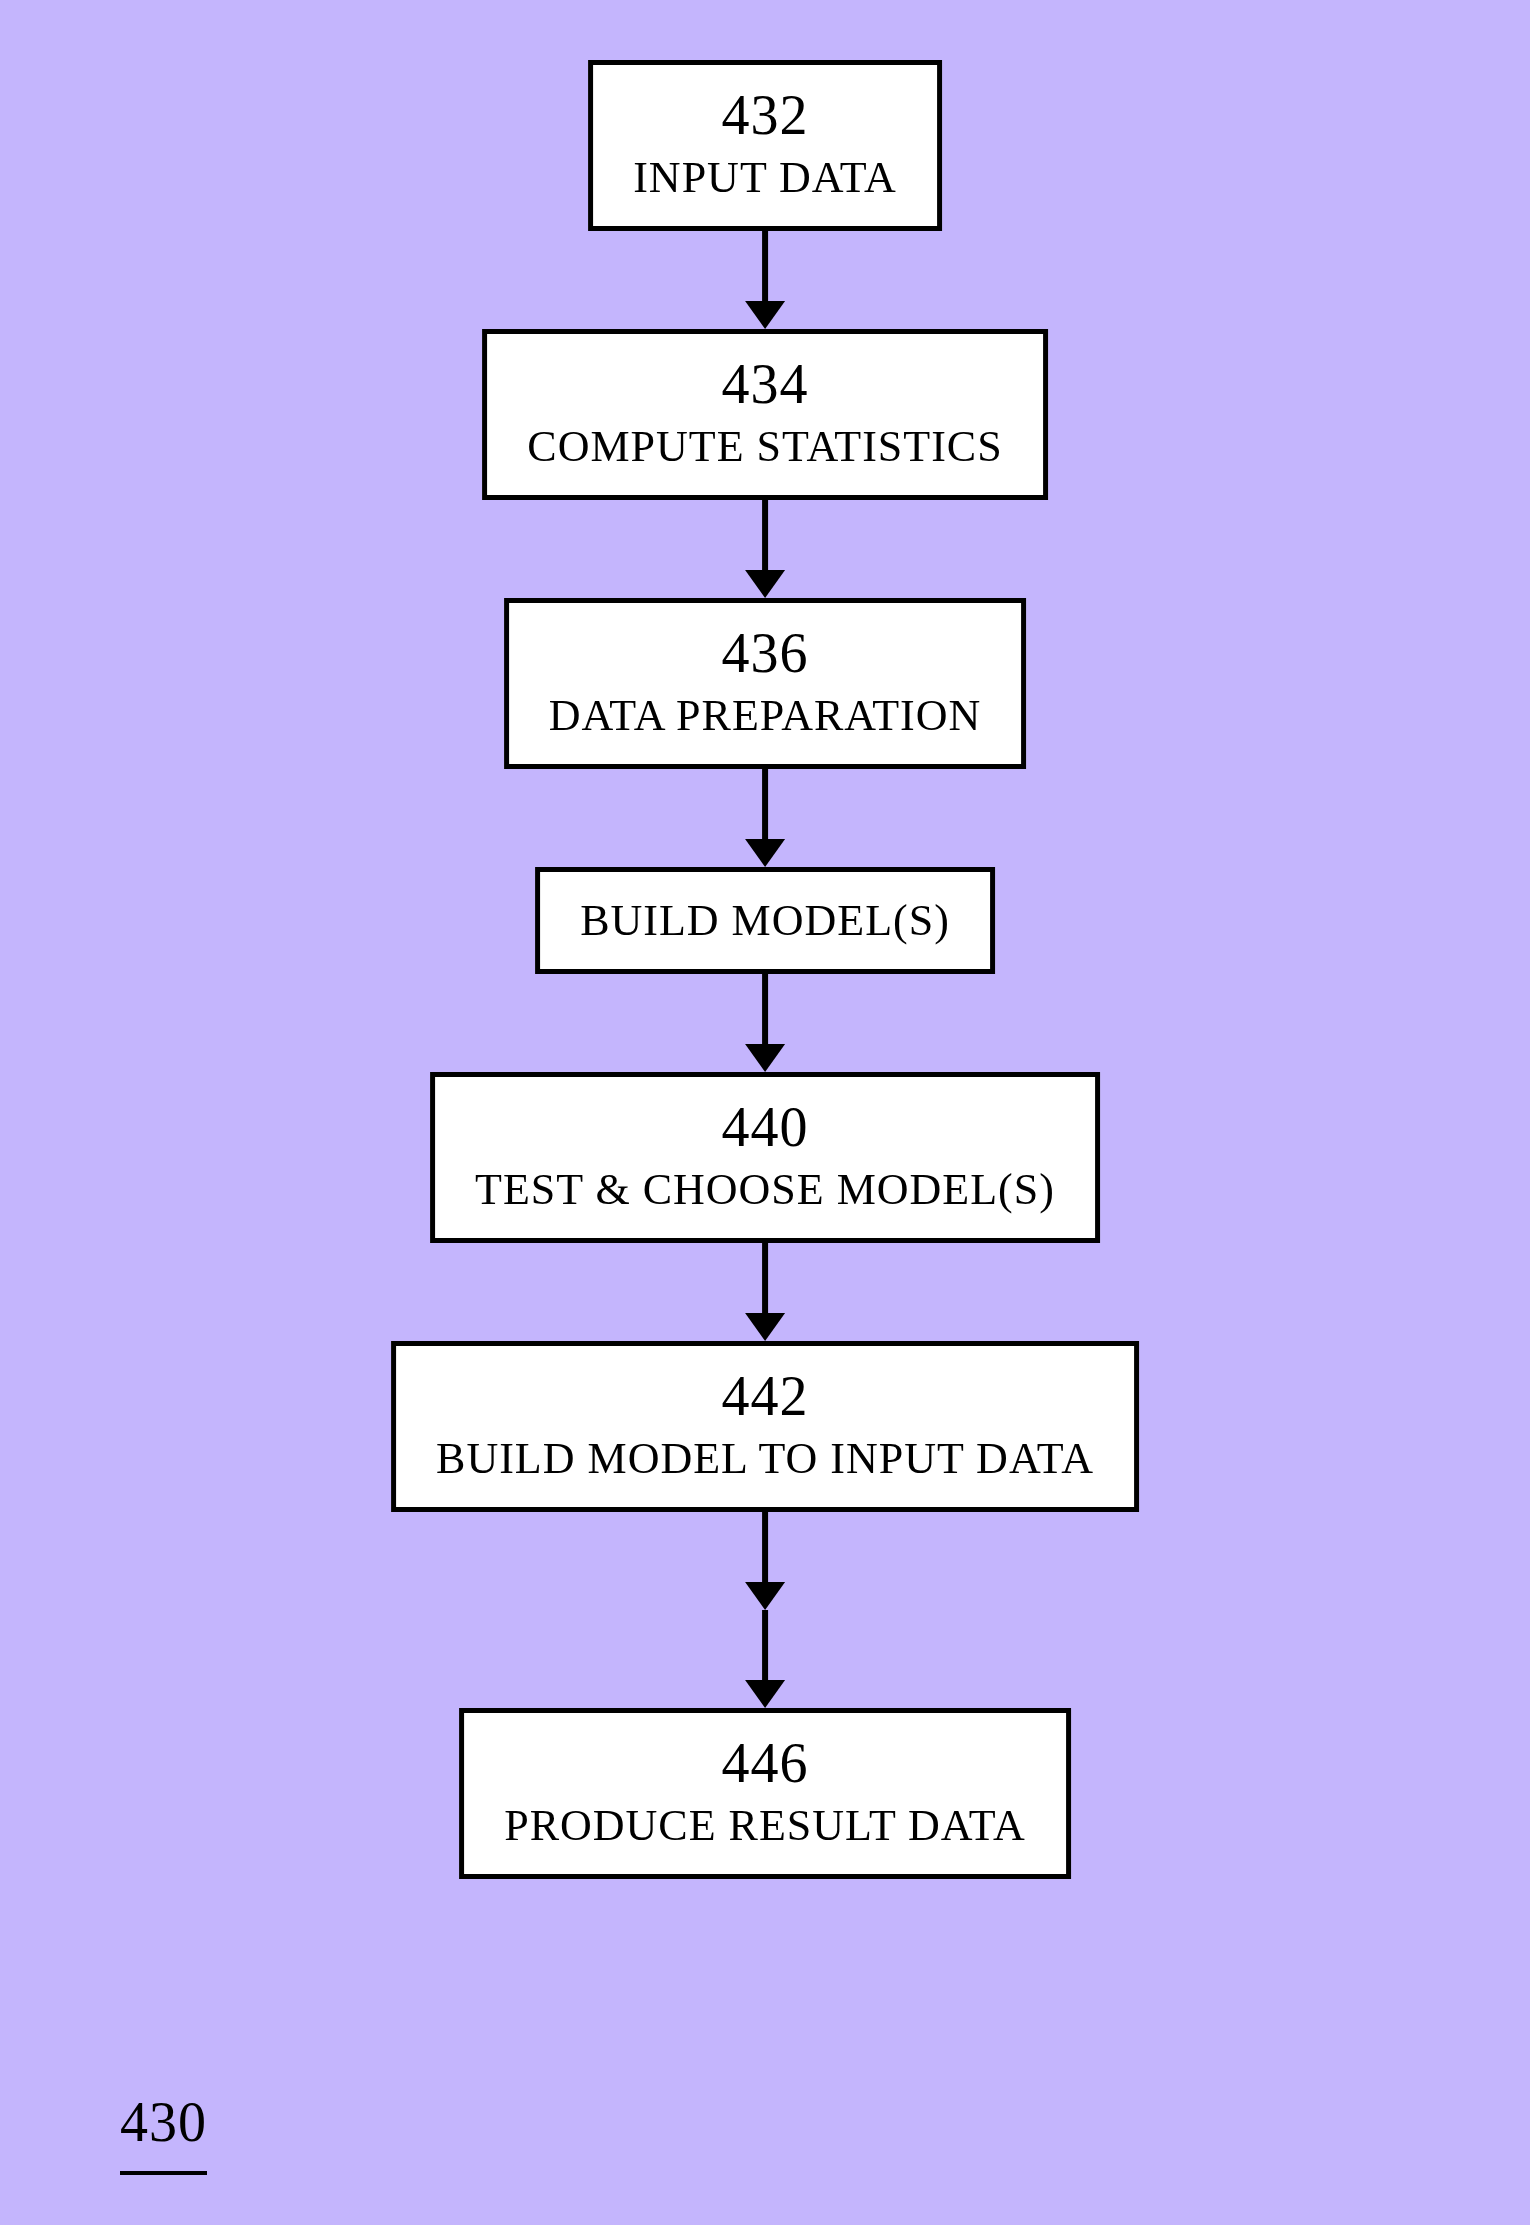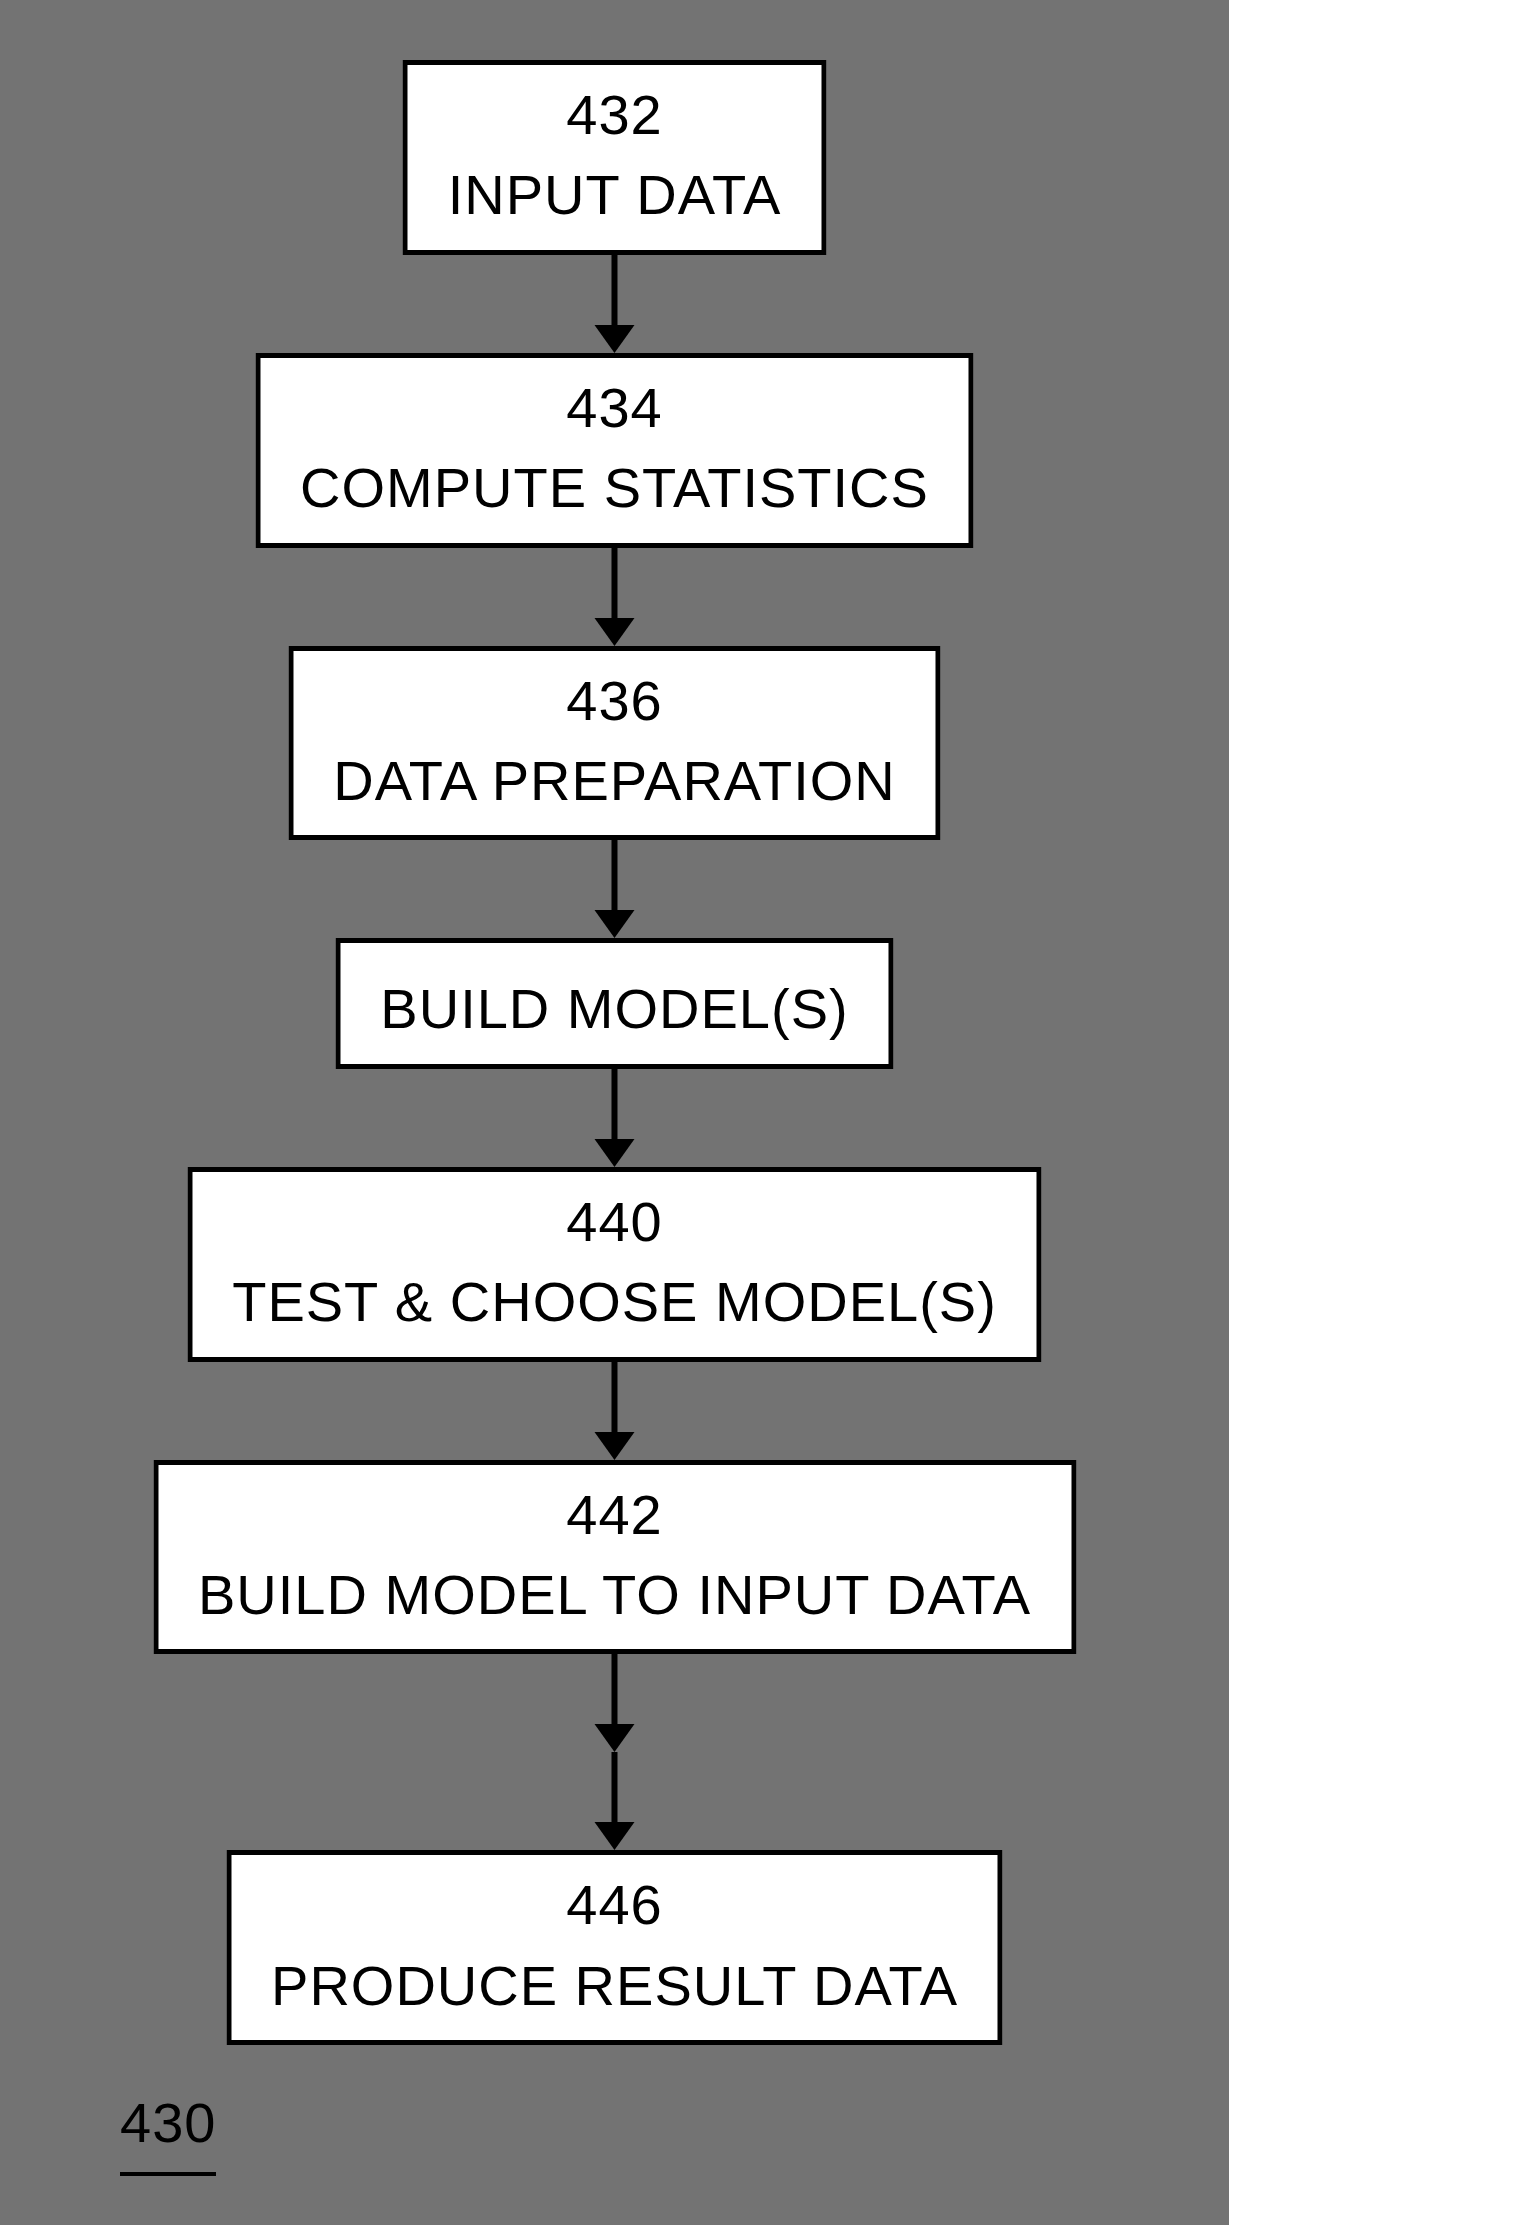--- a/index.html
+++ b/index.html
@@ -3,23 +3,24 @@
 <meta charset="utf-8">
 <style>
   html, body {
     margin: 0;
     padding: 0;
     background: #ffffff;
     font-family: Arial, Helvetica, sans-serif;
   }
   .canvas {
     position: relative;
-    width: 1229px;
+    width: 1530px;
     height: 2225px;
-    background: #737373;
+    background: #c4b5fd;
+    font-family: Liberation Serif, serif;
   }
   .flow {
     position: absolute;
     top: 60px;
     left: 50%;
     transform: translateX(-50%);
     display: flex;
     flex-direction: column;
     align-items: center;
   }
@@ -30,24 +31,24 @@
     line-height: 1.15;
     background: #fff;
     white-space: nowrap;
   }
   .node .num {
     font-size: 56px;
     font-weight: 400;
     letter-spacing: 1px;
   }
   .node .lbl {
-    font-size: 56px;
+    font-size: 44px;
     font-weight: 400;
     letter-spacing: 1px;
-    margin-top: 16px;
+    margin-top: 6px;
   }
   .arrow {
     display: flex;
     flex-direction: column;
     align-items: center;
     margin: 0;
   }
   .arrow .shaft {
     width: 6px;
     height: 70px;

